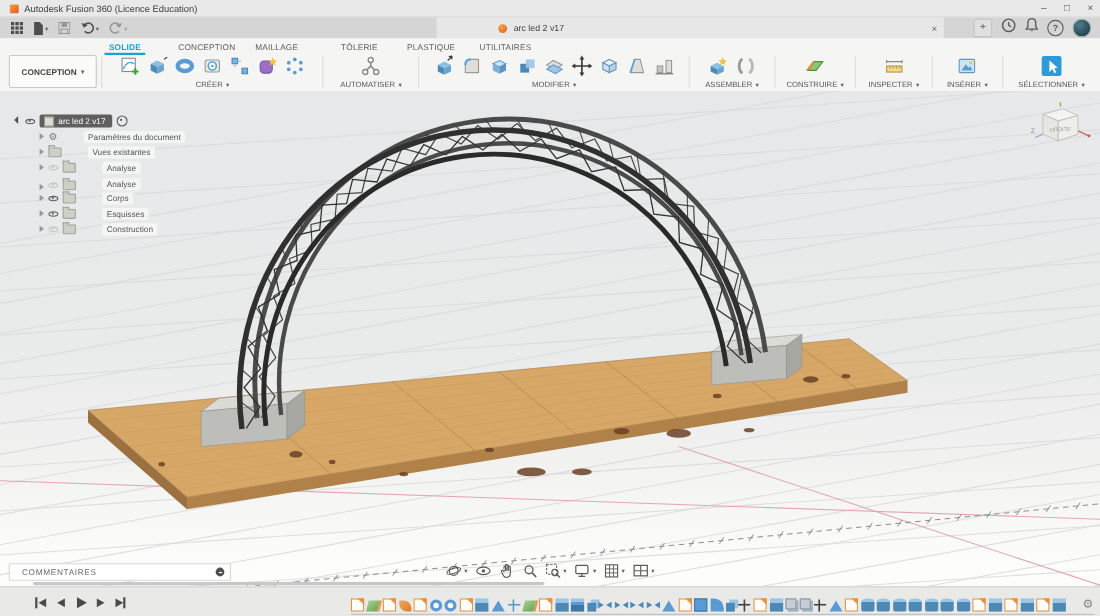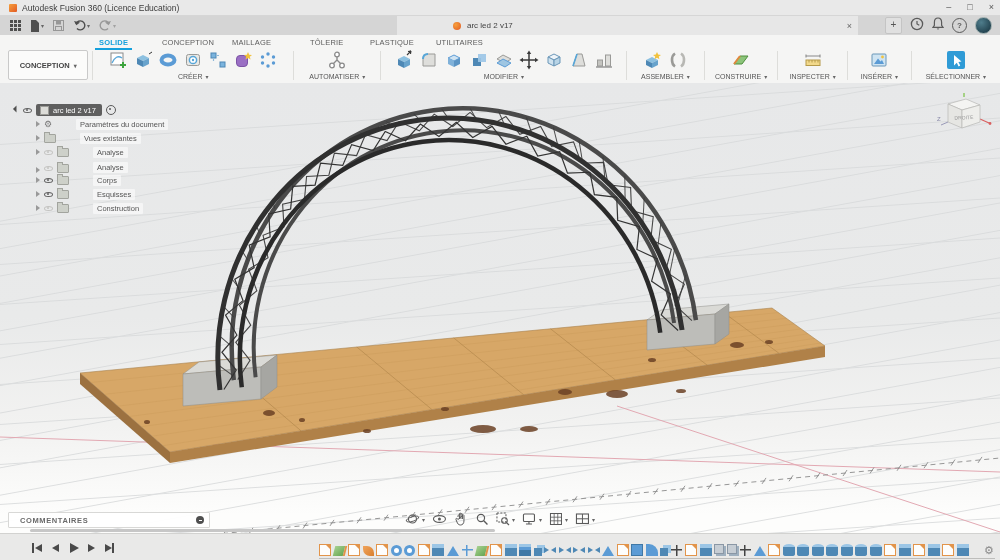--- a/index.html
+++ b/index.html
@@ -38,21 +38,21 @@
   .rlabel{font-size:7px;color:#555;text-align:center;margin-top:1px;white-space:nowrap;}
   
   .viewport{position:absolute;top:83px;left:0;width:1000px;height:450px;background:linear-gradient(180deg,#e7e8e9 0%,#e9eaea 52%,#f2f2f1 76%,#fdfdfc 96%);overflow:hidden;}
   .scene{position:absolute;inset:0;}
   
   .panelhead{position:absolute;left:8px;width:200px;height:14px;background:rgba(255,255,255,.95);border:1px solid #d8d8d6;border-radius:1px;display:flex;align-items:center;font-size:7.5px;color:#6a6a6a;letter-spacing:.6px;}
   .panelhead .dbl{font-size:6px;color:#777;margin:0 5px 0 6px;letter-spacing:-1px;}
   .panelhead .headdot{position:absolute;right:5px;width:8px;height:8px;border-radius:50%;background:#4f4f4f;}
   .panelhead .headdot::after{content:"";position:absolute;left:2.5px;top:3.5px;width:3px;height:1px;background:#fff;}
   .navhead{top:4px;}
-  .commhead{bottom:5px;font-weight:bold;}
+  .commhead{bottom:5px;}
   .tree{position:absolute;left:14px;top:20px;font-size:7.5px;color:#555;}
   .trow{display:flex;align-items:center;height:14px;gap:4px;}
   .disc{width:0;height:0;border-top:3px solid transparent;border-bottom:3px solid transparent;border-left:4px solid #999;flex:none;}
   .disc-open{border:none;width:0;height:0;border-left:5px solid #4f4f4f;border-top:5px solid transparent;transform:rotate(45deg) translate(-1px,-1px);}
   .eye{width:9px;height:9px;position:relative;display:inline-block;flex:none;}
   .eye::before{content:"";position:absolute;left:0;right:0;top:2px;bottom:2px;border:1px solid currentColor;border-radius:50%;}
   .eye::after{content:"";position:absolute;left:3.2px;top:3.2px;width:2.2px;height:2.2px;background:currentColor;border-radius:50%;}
   .eye.on{color:#5f5f5f;} .eye.dim{color:#c3c3c1;}
   .folder{width:10px;height:7px;background:#cdd0c9;border:1px solid #a2a49e;border-radius:1px;position:relative;display:inline-block;flex:none;}
   .folder::before{content:"";position:absolute;top:-3px;left:-1px;width:4px;height:2px;background:#cdd0c9;border:1px solid #a2a49e;border-bottom:none;}

